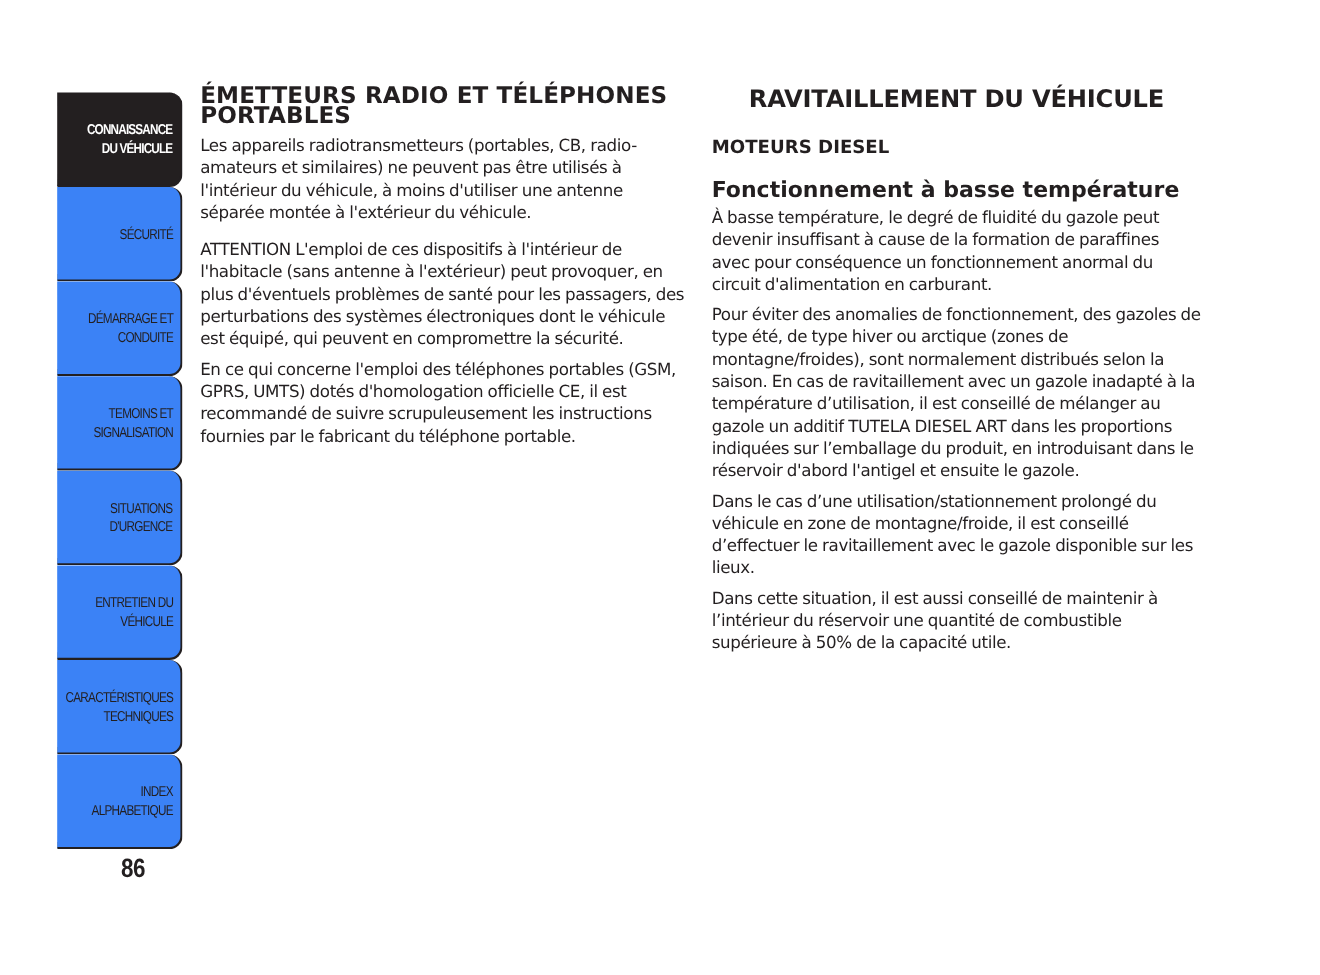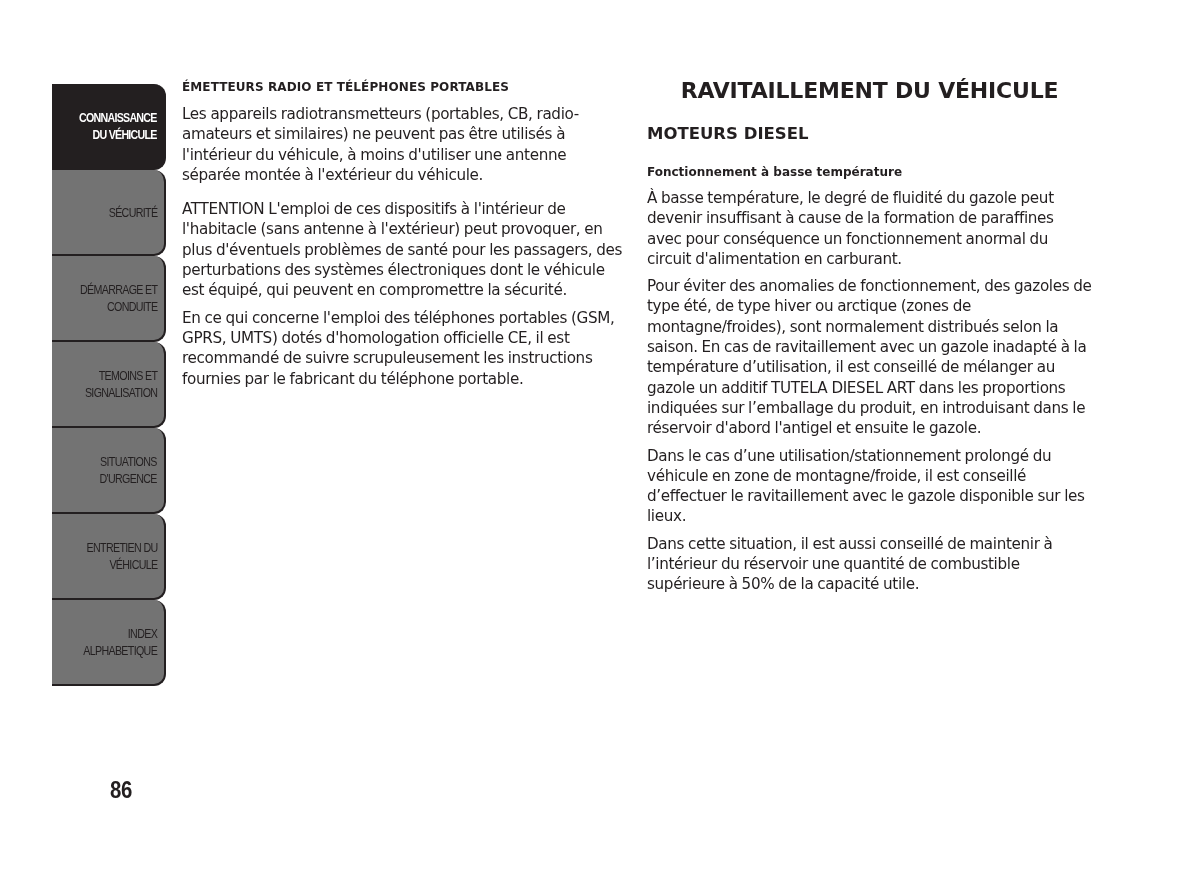--- a/index.html
+++ b/index.html
@@ -18,21 +18,21 @@
     .sidebar {
       position: absolute;
       left: 52px;
       top: 84px;
       width: 114px;
     }
     .tab {
       position: relative;
       box-sizing: border-box;
       height: 86px;
-      background: #737373;
+      background: #3b82f6;
       border-right: 2px solid #231f20;
       border-bottom: 2px solid #231f20;
       border-top-right-radius: 12px;
       border-bottom-right-radius: 12px;
       display: flex;
       align-items: center;
       justify-content: flex-end;
       padding-right: 7px;
       text-align: right;
       cursor: pointer;
@@ -71,21 +71,21 @@
     }
     .col {
       position: absolute;
       top: 78px;
     }
     .col-left { left: 182px; width: 445px; }
     .col-right { left: 647px; width: 445px; }
     .h-section {
       font-family: "DejaVu Sans", sans-serif;
       font-weight: bold;
-      font-size: 12px;
+      font-size: 21px;
       line-height: 18px;
       margin: 0 0 8px 0;
       letter-spacing: 0.1px;
     }
     .h-main {
       font-family: "DejaVu Sans", sans-serif;
       font-weight: bold;
       font-size: 22px;
       line-height: 26px;
       margin: 0 0 20px 0;
@@ -95,21 +95,21 @@
     .h-sub {
       font-family: "DejaVu Sans", sans-serif;
       font-weight: bold;
       font-size: 16.5px;
       line-height: 20px;
       margin: 0 0 18px 0;
     }
     .h-sub3 {
       font-family: "DejaVu Sans", sans-serif;
       font-weight: bold;
-      font-size: 12px;
+      font-size: 20px;
       line-height: 20px;
       margin: 0 0 6px 0;
     }
     p {
       font-family: "DejaVu Sans", sans-serif;
       font-size: 15.2px;
       line-height: 20.3px;
       margin: 0 0 7px 0;
       letter-spacing: -0.35px;
       word-spacing: -0.5px;
@@ -136,20 +136,24 @@
   </div>
   <div class="tab">
     <span class="tab-label">SITUATIONS
 D'URGENCE</span>
   </div>
   <div class="tab">
     <span class="tab-label">ENTRETIEN DU
 VÉHICULE</span>
   </div>
   <div class="tab">
+    <span class="tab-label">CARACTÉRISTIQUES
+TECHNIQUES</span>
+  </div>
+  <div class="tab">
     <span class="tab-label">INDEX
 ALPHABETIQUE</span>
   </div>
 </nav>
 
 <div class="page-number">86</div>
 
 <section class="col col-left">
   <h2 class="h-section">ÉMETTEURS RADIO ET TÉLÉPHONES PORTABLES</h2>
   <p>Les appareils radiotransmetteurs (portables, CB, radio-amateurs et similaires) ne peuvent pas être utilisés à l'intérieur du véhicule, à moins d'utiliser une antenne séparée montée à l'extérieur du véhicule.</p>

